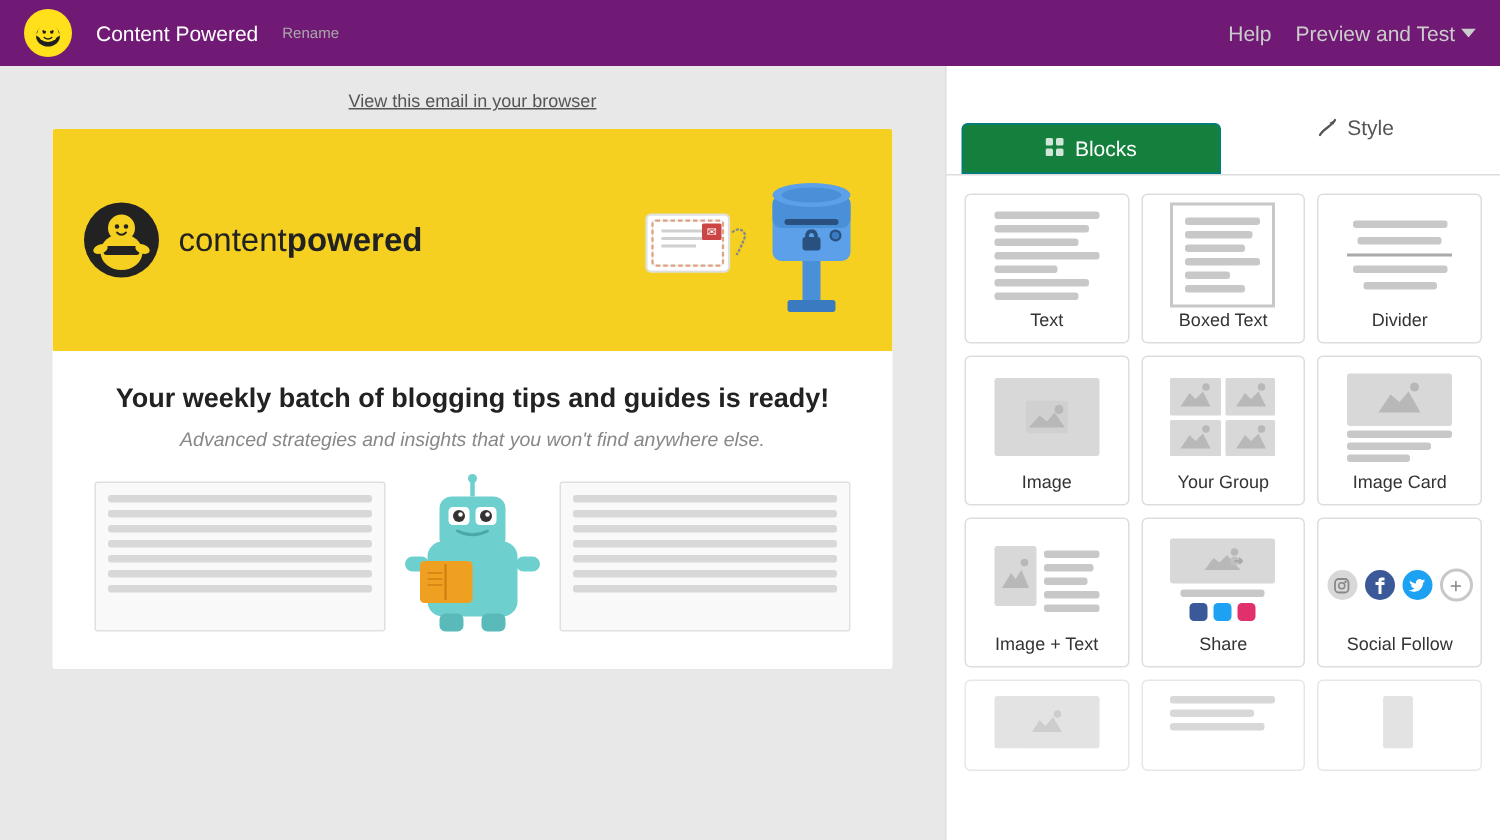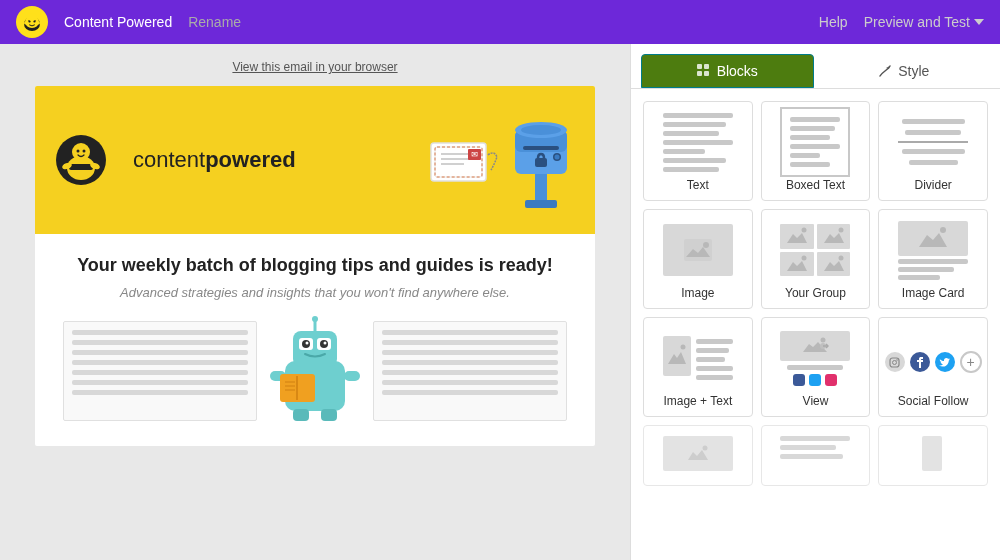--- a/index.html
+++ b/index.html
@@ -1,37 +1,37 @@
 <!DOCTYPE html>
 <html><head>
   <meta charset="utf-8">
   <style>
     * { box-sizing: border-box; margin: 0; padding: 0; }
     body { font-family: -apple-system, BlinkMacSystemFont, 'Segoe UI', sans-serif; background: #f5f5f5; width: 1000px; height: 560px; overflow: hidden; display: flex; flex-direction: column; }
 
     
     .top-nav {
-      background: #6d28d9;
+      background: #701a75;
       height: 44px;
       display: flex;
       align-items: center;
       padding: 0 16px;
       gap: 16px;
       flex-shrink: 0;
     }
     .nav-logo {
       width: 32px; height: 32px;
       background: #ffe01b;
       border-radius: 50%;
       display: flex; align-items: center; justify-content: center;
       font-size: 16px;
       flex-shrink: 0;
     }
     .nav-title { color: #fff; font-size: 14px; font-weight: 500; }
-    .nav-rename { color: #aaa; font-size: 14px; cursor: pointer; }
+    .nav-rename { color: #aaa; font-size: 10px; cursor: pointer; }
     .nav-spacer { flex: 1; }
     .nav-help { color: #ccc; font-size: 14px; cursor: pointer; }
     .nav-preview { color: #ccc; font-size: 14px; cursor: pointer; display: flex; align-items: center; gap: 4px; }
 
     
     .main-layout {
       display: flex;
       flex: 1;
       overflow: hidden;
     }
@@ -64,21 +64,21 @@
       background: #f5d020;
       padding: 24px 20px;
       display: flex;
       align-items: center;
       justify-content: space-between;
       position: relative;
     }
     .email-logo-area {
       display: flex;
       align-items: center;
-      gap: 26px;
+      gap: 12px;
     }
     .email-envelope-area {
       display: flex; align-items: flex-end; gap: 8px;
     }
 
     .email-body { padding: 20px 28px; }
     .email-headline {
       font-size: 18px;
       font-weight: 700;
       color: #222;
@@ -133,23 +133,24 @@
       padding: 8px 12px;
       text-align: center;
       font-size: 14px;
       cursor: pointer;
       border-radius: 4px 4px 0 0;
       display: flex; align-items: center; justify-content: center; gap: 6px;
       color: #555;
       border: 1px solid transparent;
     }
     .panel-tab.active {
-      background: #4d7c0f;
+      background: #15803d;
       color: #fff;
       border-color: #007c89;
+      margin-top: 28px;
     }
 
     .blocks-grid {
       flex: 1;
       overflow-y: auto;
       padding: 12px;
       display: grid;
       grid-template-columns: repeat(3, 1fr);
       gap: 8px;
       align-content: start;
@@ -545,21 +546,21 @@
               </svg>
             </div>
             <div class="thumb-line w80"></div>
             <div class="thumb-share-icons">
               <div class="thumb-share-icon" style="background:#3b5998; border-radius:3px;"></div>
               <div class="thumb-share-icon" style="background:#1da1f2; border-radius:3px;"></div>
               <div class="thumb-share-icon" style="background:#e1306c; border-radius:3px;"></div>
             </div>
           </div>
         </div>
-        <span class="block-label">View</span>
+        <span class="block-label">Share</span>
       </div>
 
       <div class="block-item">
         <div class="block-thumb">
           <div class="thumb-social">
             <div style="display:flex; gap:5px; align-items:center; justify-content:center; margin-top:8px;">
 
               <div style="width:20px;height:20px;border-radius:50%;background:#d8d8d8;display:flex;align-items:center;justify-content:center;">
                 <svg width="11" height="11" viewBox="0 0 11 11">
                   <rect x="1" y="1" width="9" height="9" rx="2.5" stroke="#888" stroke-width="1.2" fill="none"></rect>

